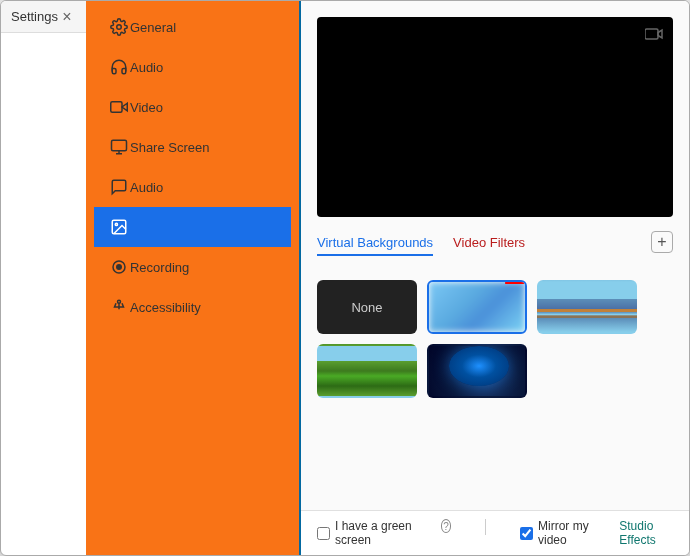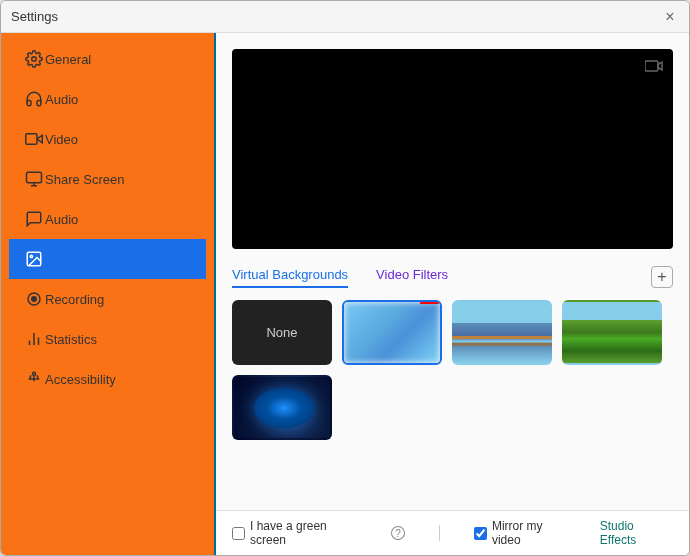--- a/index.html
+++ b/index.html
@@ -14,21 +14,20 @@
       height: 556px;
       overflow: hidden;
     }
     .window {
       width: 690px;
       height: 556px;
       background: #fff;
       border: 1px solid #aaa;
       border-radius: 6px;
       display: flex;
-      flex-direction: column;
       box-shadow: 0 4px 20px rgba(0,0,0,0.3);
       overflow: hidden;
     }
     .titlebar {
       display: flex;
       align-items: center;
       justify-content: space-between;
       padding: 0 10px;
       height: 32px;
       background: #f5f5f5;
@@ -105,30 +104,30 @@
     }
     .preview-icon {
       position: absolute;
       top: 10px;
       right: 10px;
       color: #666;
       font-size: 16px;
     }
     .tabs {
       display: flex;
-      align-items: flex-end;
-      margin-bottom: 12px;
-      gap: 8px;
+      align-items: flex-start;
+      margin-bottom: 24px;
+      gap: 0;
     }
     .tab {
       padding: 4px 0;
       margin-right: 20px;
       cursor: pointer;
       font-size: 13px;
-      color: #6d28d9;
+      color: #b91c1c;
       border-bottom: 2px solid transparent;
     }
     .tab.active {
       color: #1a6fe8;
       border-bottom: 2px solid #1a6fe8;
     }
     .tab-add {
       margin-left: auto;
       width: 22px;
       height: 22px;
@@ -142,21 +141,21 @@
       color: #555;
     }
     .backgrounds-grid {
       display: flex;
       flex-wrap: wrap;
       gap: 10px;
       position: relative;
     }
     .bg-item {
       width: 100px;
-      height: 65px;
+      height: 54px;
       border-radius: 6px;
       cursor: pointer;
       overflow: hidden;
       position: relative;
       border: 2px solid transparent;
       flex-shrink: 0;
     }
     .bg-item.selected {
       border: 2px solid #1a6fe8;
     }
@@ -204,21 +203,21 @@
       height: 40px;
       background: radial-gradient(ellipse, #1e90ff 0%, #0050a0 40%, #003070 100%);
       border-radius: 50%;
       box-shadow: 0 0 15px rgba(30,144,255,0.5);
     }
     .arrow-container {
       position: relative;
     }
     .bottom-bar {
       display: flex;
-      align-items: center;
+      align-items: flex-start;
       padding: 8px 16px;
       border-top: 1px solid #e0e0e0;
       background: #fff;
       flex-shrink: 0;
       gap: 26px;
     }
     .checkbox-label {
       display: flex;
       align-items: center;
       gap: 5px;
@@ -334,30 +333,20 @@
         <span class="icon-circle">
           <svg class="svg-icon" viewBox="0 0 24 24" fill="none" stroke="currentColor" stroke-width="2">
             <circle cx="12" cy="12" r="8"></circle>
               <circle cx="12" cy="12" r="3" fill="currentColor"></circle>
           </svg>
         </span>
         <span>Recording</span>
       </div>
 
 
-      <div class="sidebar-item">
-        <span class="icon-circle">
-          <svg class="svg-icon" viewBox="0 0 24 24" fill="none" stroke="currentColor" stroke-width="2">
-            <line x1="18" y1="20" x2="18" y2="10"></line>
-              <line x1="12" y1="20" x2="12" y2="4"></line>
-              <line x1="6" y1="20" x2="6" y2="14"></line>
-          </svg>
-        </span>
-        <span>Statistics</span>
-      </div>
 
 
       <div class="sidebar-item">
         <span class="icon-circle">
           <svg class="svg-icon" viewBox="0 0 24 24" fill="none" stroke="currentColor" stroke-width="2">
             <circle cx="12" cy="5" r="2"></circle>
               <path d="M12 7v8m-4-8l-2 5h12l-2-5"></path>
           </svg>
         </span>
         <span>Accessibility</span>

